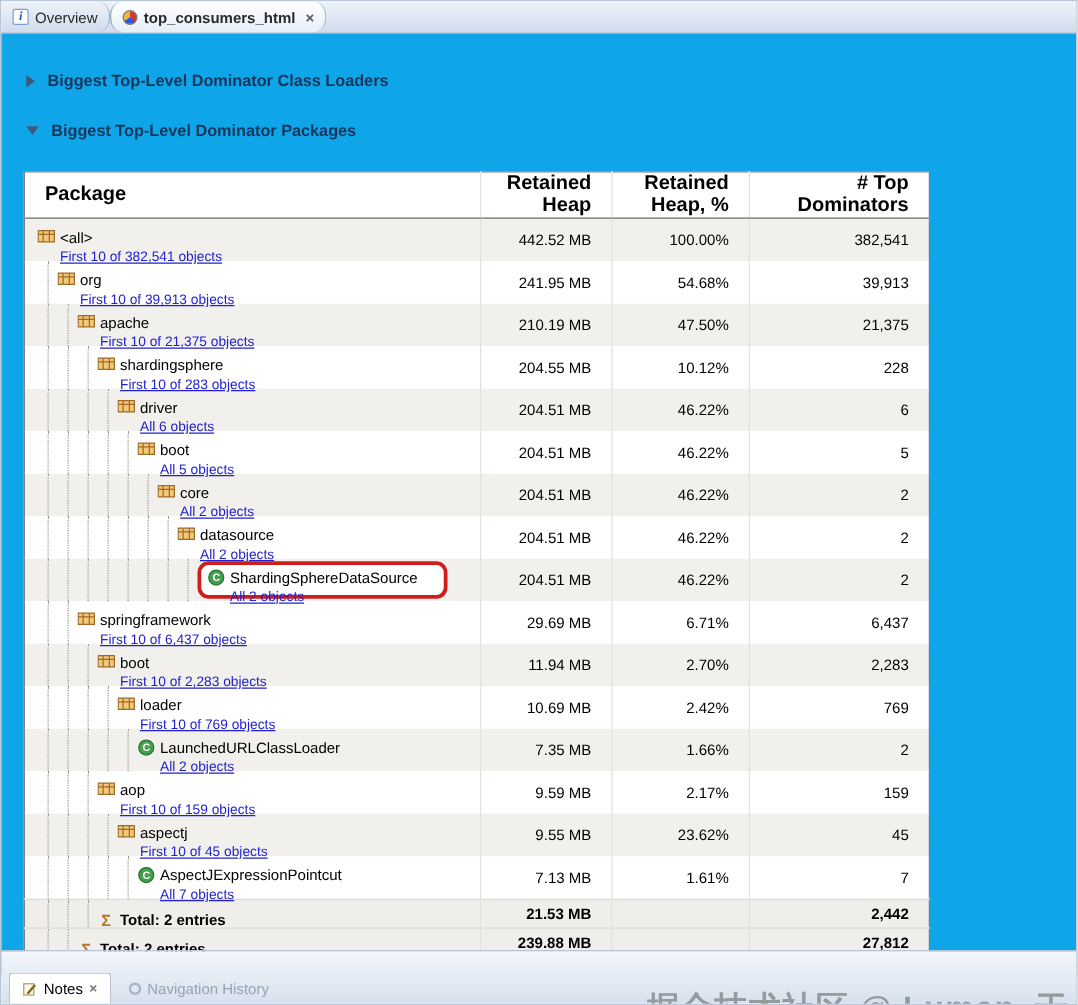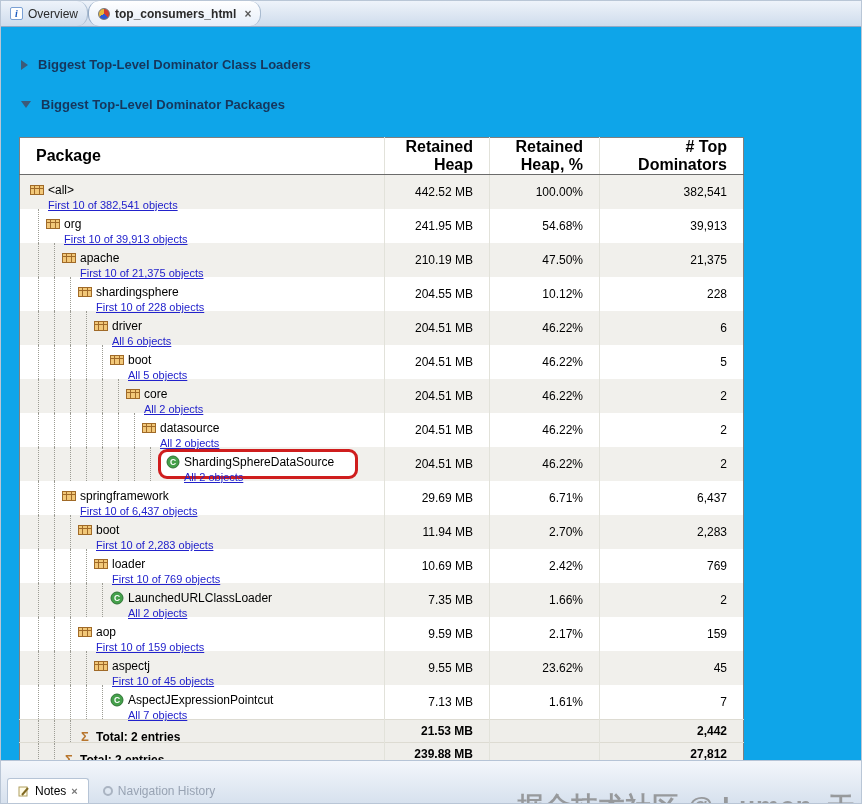--- a/index.html
+++ b/index.html
@@ -33,21 +33,21 @@
   tbody tr:nth-child(odd) { background:#f1f0ec; }
   tbody tr:nth-child(even) { background:#ffffff; }
   tbody tr.total-row { background:#efeeea; }
   tbody tr.total-row td { height:22px; font-weight:bold; border-top:1px solid #dddbd2; }
   td.pkg-cell { padding-left:10px; }
   .tree-line { display:flex; align-items:stretch; height:34px; }
   .total-row .tree-line { height:22px; }
   .guide { display:inline-block; width:8px; margin-left:8px; border-left:1px dotted #9c9c94; }
   .node { display:flex; flex-direction:column; justify-content:center; }
   .node.highlighted { border:3px solid #cf1d1d; border-radius:9px; background:#fff; padding:1px 14px 2px 5px; min-width:200px; margin:2px 0; }
-  .name-line { display:flex; align-items:center; gap:4px;margin-top:11px; }
+  .name-line { display:flex; align-items:flex-start; gap:4px;margin-top:11px; }
   .pkg-name { font-size:12px; white-space:nowrap; }
   .total-row .pkg-name { font-weight:bold; }
   .tree-icon { display:inline-flex; align-items:center; width:14px; justify-content:center; }
   .sigma-glyph { color:#b8762e; font-weight:bold; font-size:13px; }
   .link-line { margin-left:18px; margin-top:1px; }
   a.obj-link { color:#2222cc; font-size:11px; text-decoration:underline; white-space:nowrap; }
 
   
   .hscrollbar { margin-left:16px; width:844px; height:14px; background:#f3f3f3; border:1px solid #c6c6c6; display:flex; align-items:stretch; }
   .scroll-btn { width:16px; background:#e8e8e8; border-right:1px solid #c6c6c6; display:flex; align-items:center; justify-content:center; }
@@ -194,21 +194,21 @@
                     <span class="tree-icon">
                       <svg width="14" height="12" viewBox="0 0 14 12">
                         <rect x="0.5" y="1.5" width="13" height="9" fill="#f2c879" stroke="#a06a28"></rect>
                         <line x1="0.5" y1="4.5" x2="13.5" y2="4.5" stroke="#a06a28"></line>
                         <line x1="4.5" y1="1.5" x2="4.5" y2="10.5" stroke="#a06a28"></line>
                         <line x1="9.5" y1="1.5" x2="9.5" y2="10.5" stroke="#a06a28"></line>
                       </svg>
                     </span>
                     <span class="pkg-name">shardingsphere</span>
                   </div>
-                  <div class="link-line"><a class="obj-link" href="#">First 10 of 228 objects</a></div>
+                  <div class="link-line"><a class="obj-link" href="#">First 10 of 283 objects</a></div>
                 </div>
               </div>
             </td>
             <td class="num">204.55 MB</td>
             <td class="num">10.12%</td>
             <td class="num">228</td>
           </tr>
           <tr>
             <td class="pkg-cell">
               <div class="tree-line">

